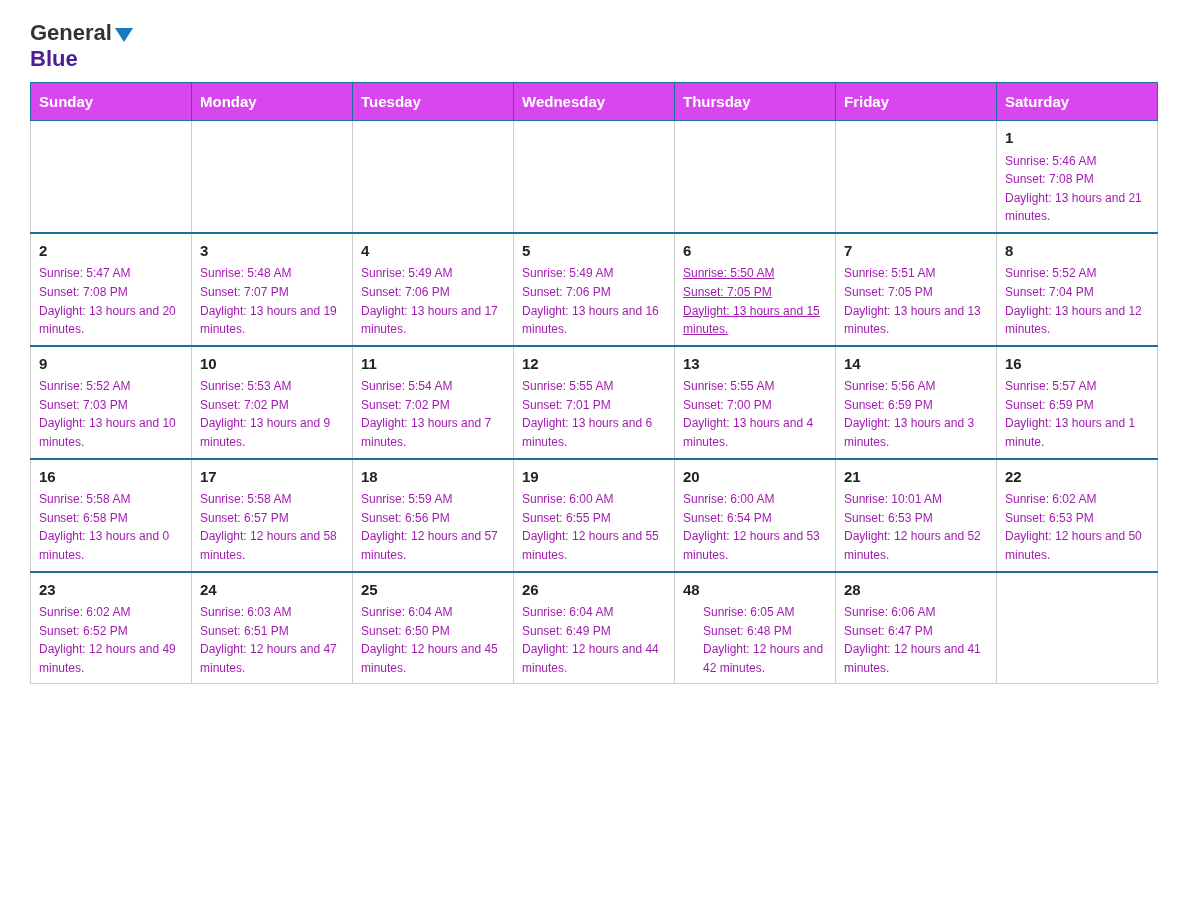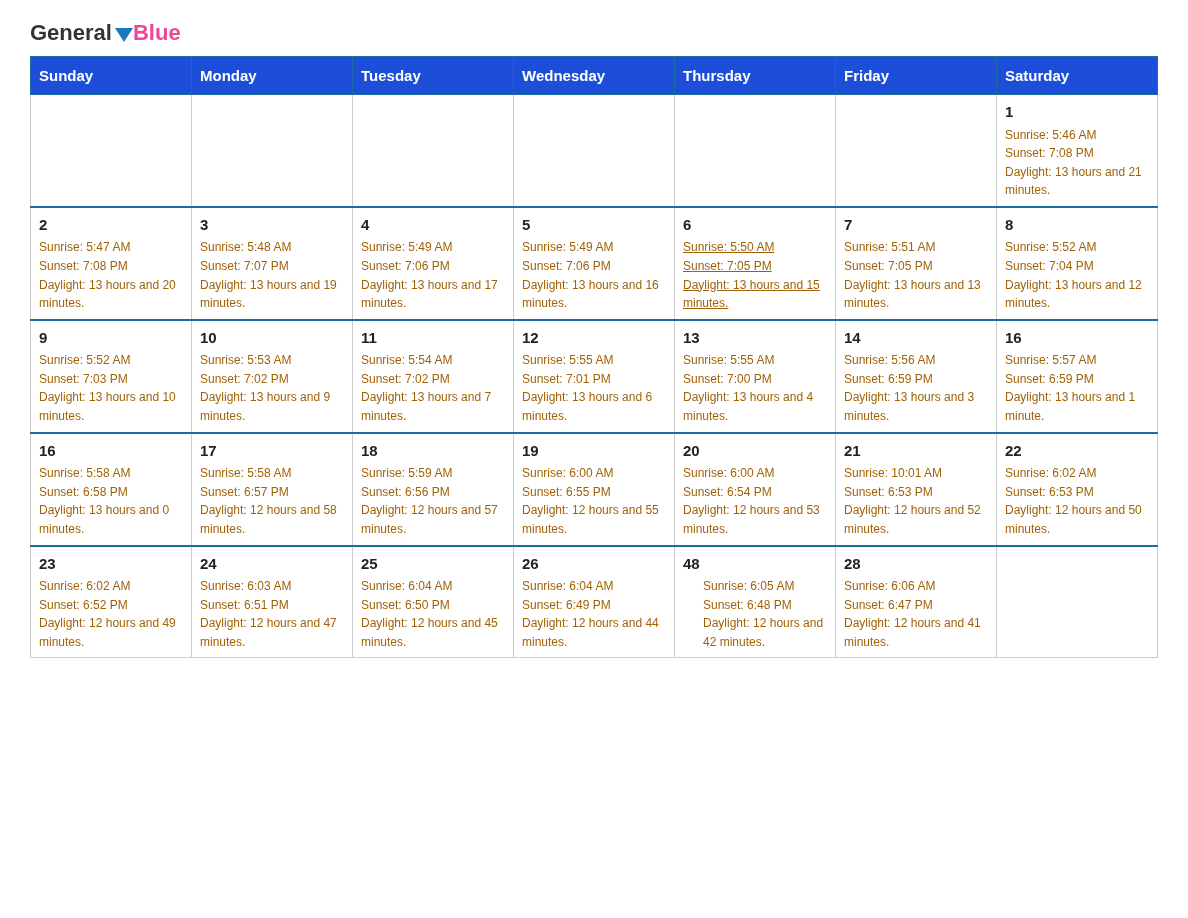--- a/index.html
+++ b/index.html
@@ -17,21 +17,21 @@
       margin-bottom: 10px;
     }
     .logo-text-general {
       font-size: 22px;
       font-weight: bold;
       color: #333;
     }
     .logo-text-blue {
       font-size: 22px;
       font-weight: bold;
-      color: #ec4899;
+      color: #4c1d95;
     }
     .title-block {
       text-align: right;
     }
     .month-title {
       font-size: 42px;
       font-weight: bold;
       color: #222;
       line-height: 1.1;
     }
@@ -39,21 +39,21 @@
       font-size: 18px;
       color: #444;
       margin-top: 4px;
     }
     .calendar {
       width: 100%;
       border-collapse: collapse;
       margin-top: 10px;
     }
     .calendar th {
-      background-color: #1d4ed8;
+      background-color: #d946ef;
       color: #fff;
       font-size: 15px;
       font-weight: 600;
       padding: 10px 8px;
       text-align: left;
       border: 1px solid #1a6fa0;
     }
     .calendar td {
       vertical-align: top;
       border: 1px solid #ccc;
@@ -68,29 +68,29 @@
       background: #fff;
     }
     .day-number {
       font-size: 15px;
       font-weight: 600;
       margin-bottom: 2px;
       color: #222;
     }
     .day-info {
       font-size: 12px;
-      color: #a16207;
+      color: #a21caf;
       line-height: 1.55;
     }
     .row-separator td {
       border-top: 2px solid #1a6fa0;
     }
     .logo-wrapper {
       display: flex;
-      flex-direction: row;
+      flex-direction: column;
     }
     .logo-line1 {
       display: flex;
       align-items: center;
     }
     .logo-arrow {
       display: inline-block;
       width: 0;
       height: 0;
       border-left: 9px solid transparent;

